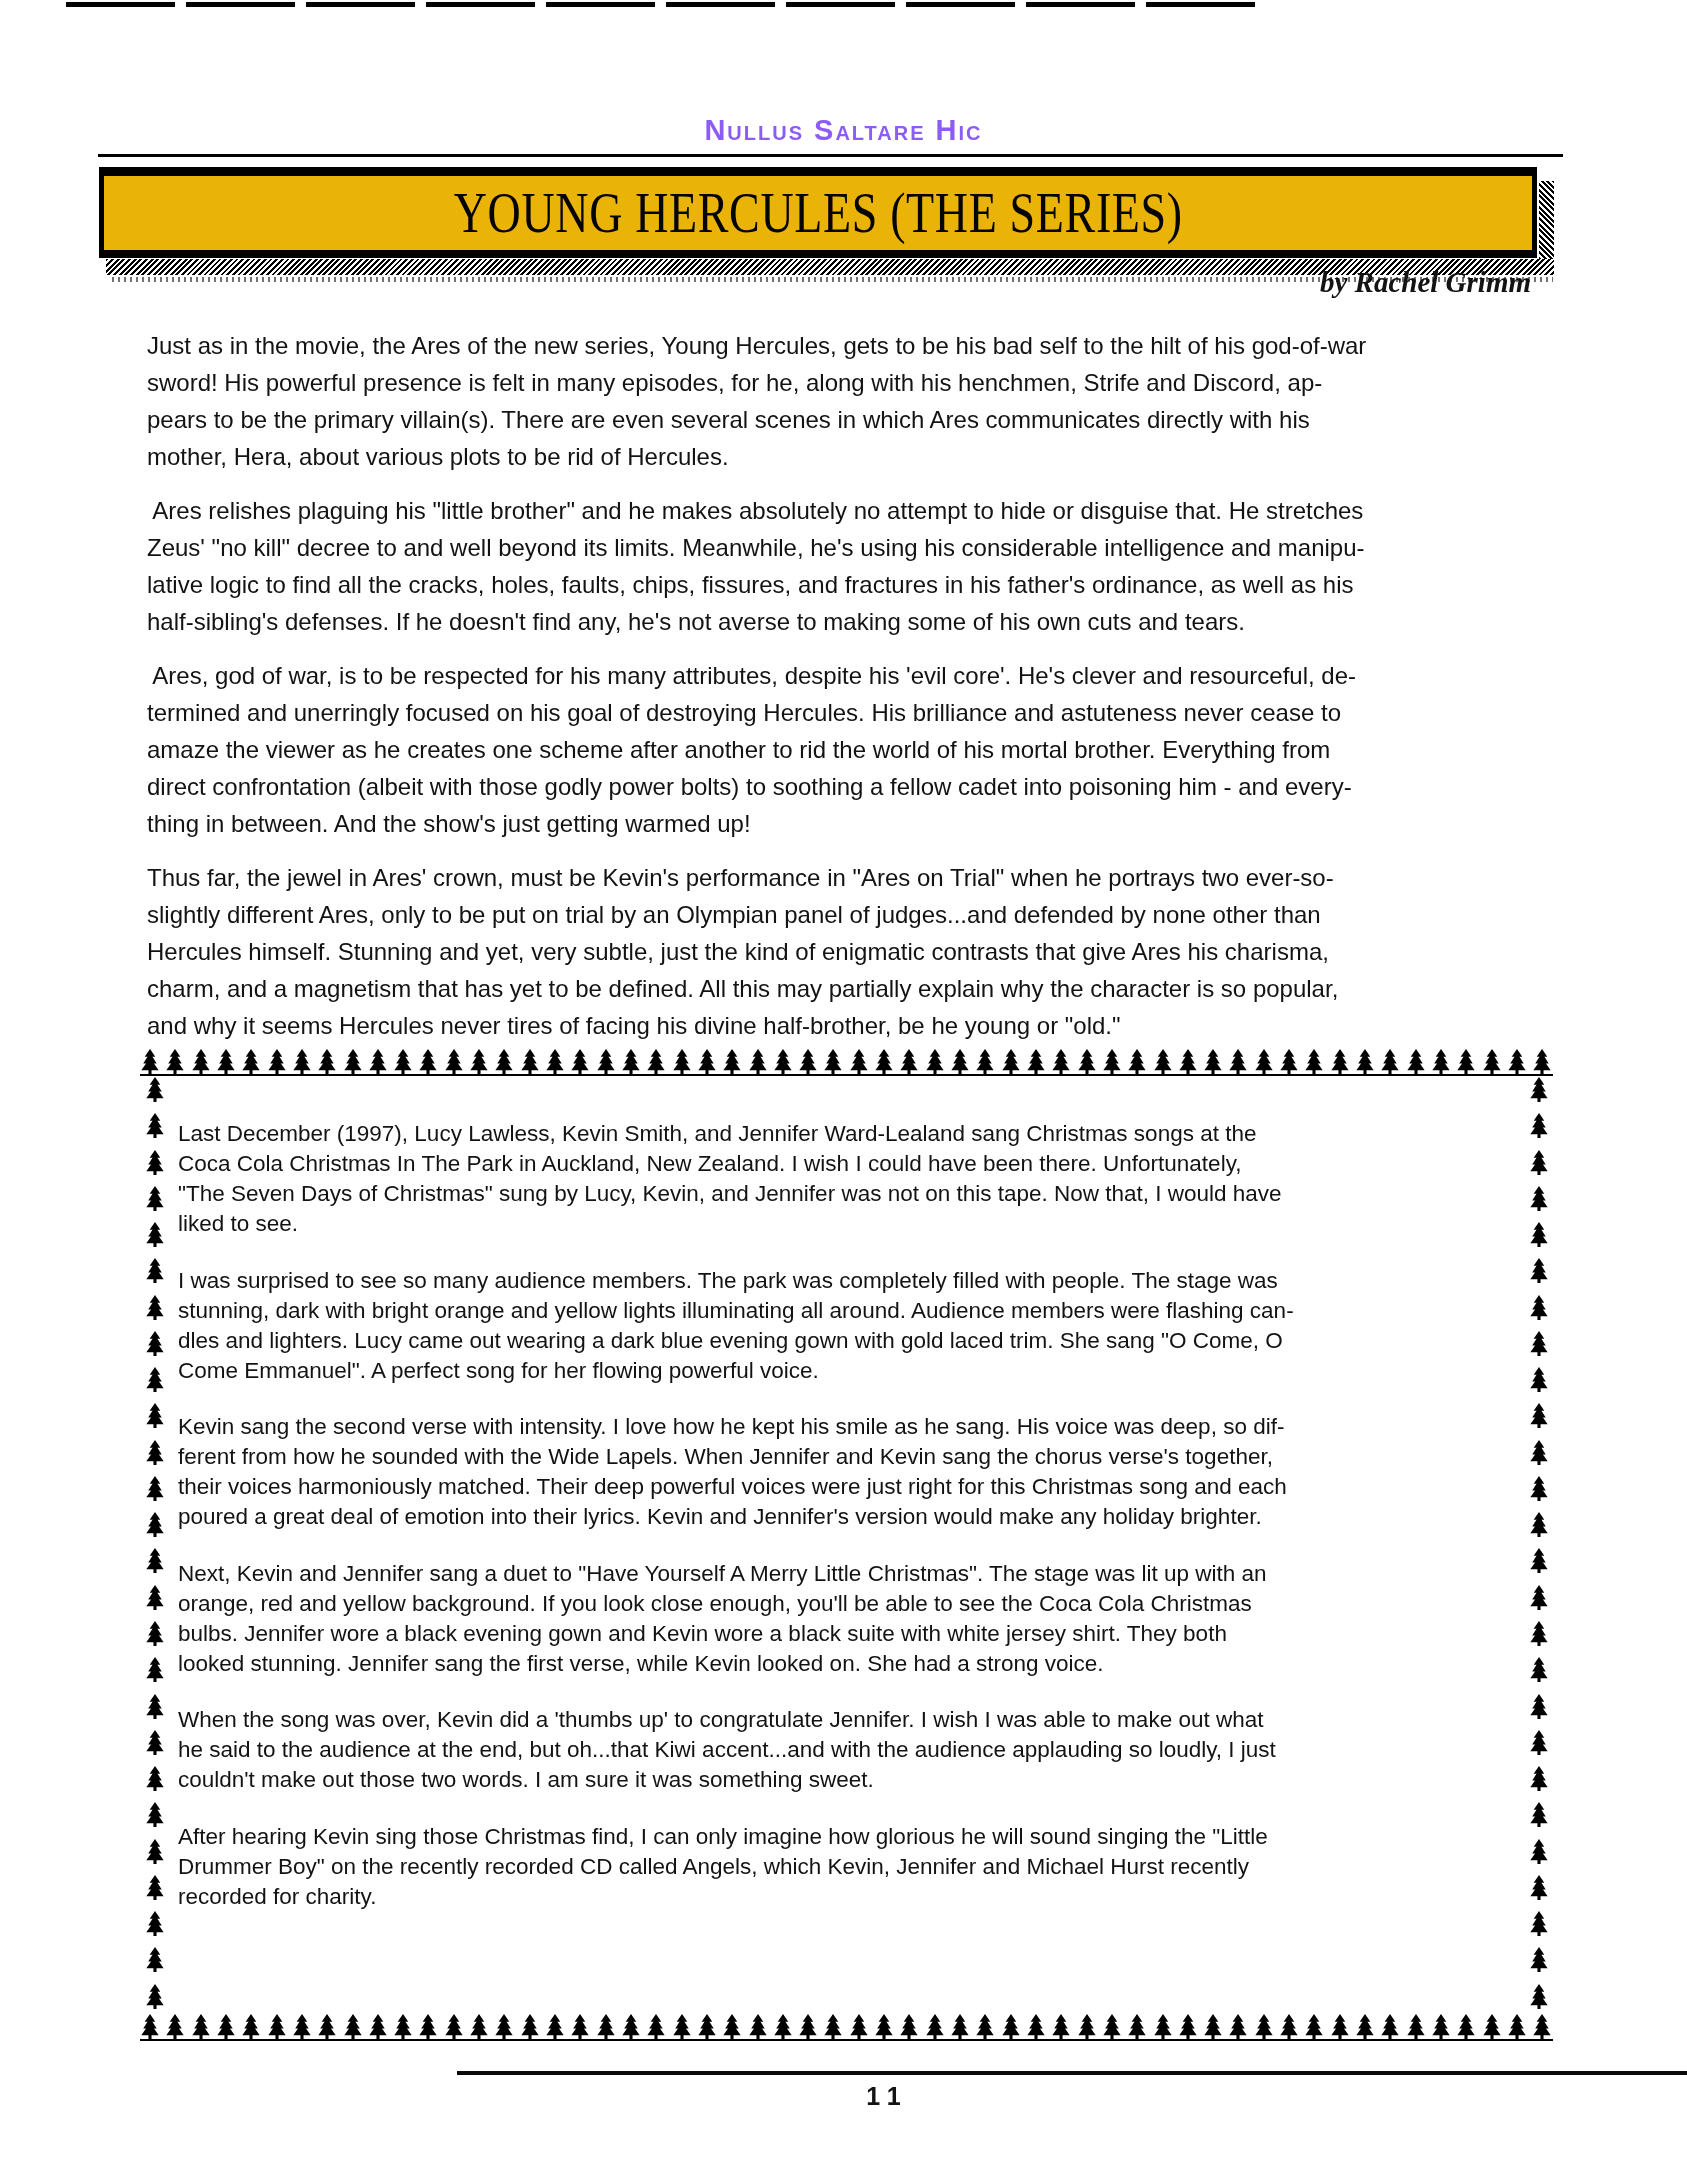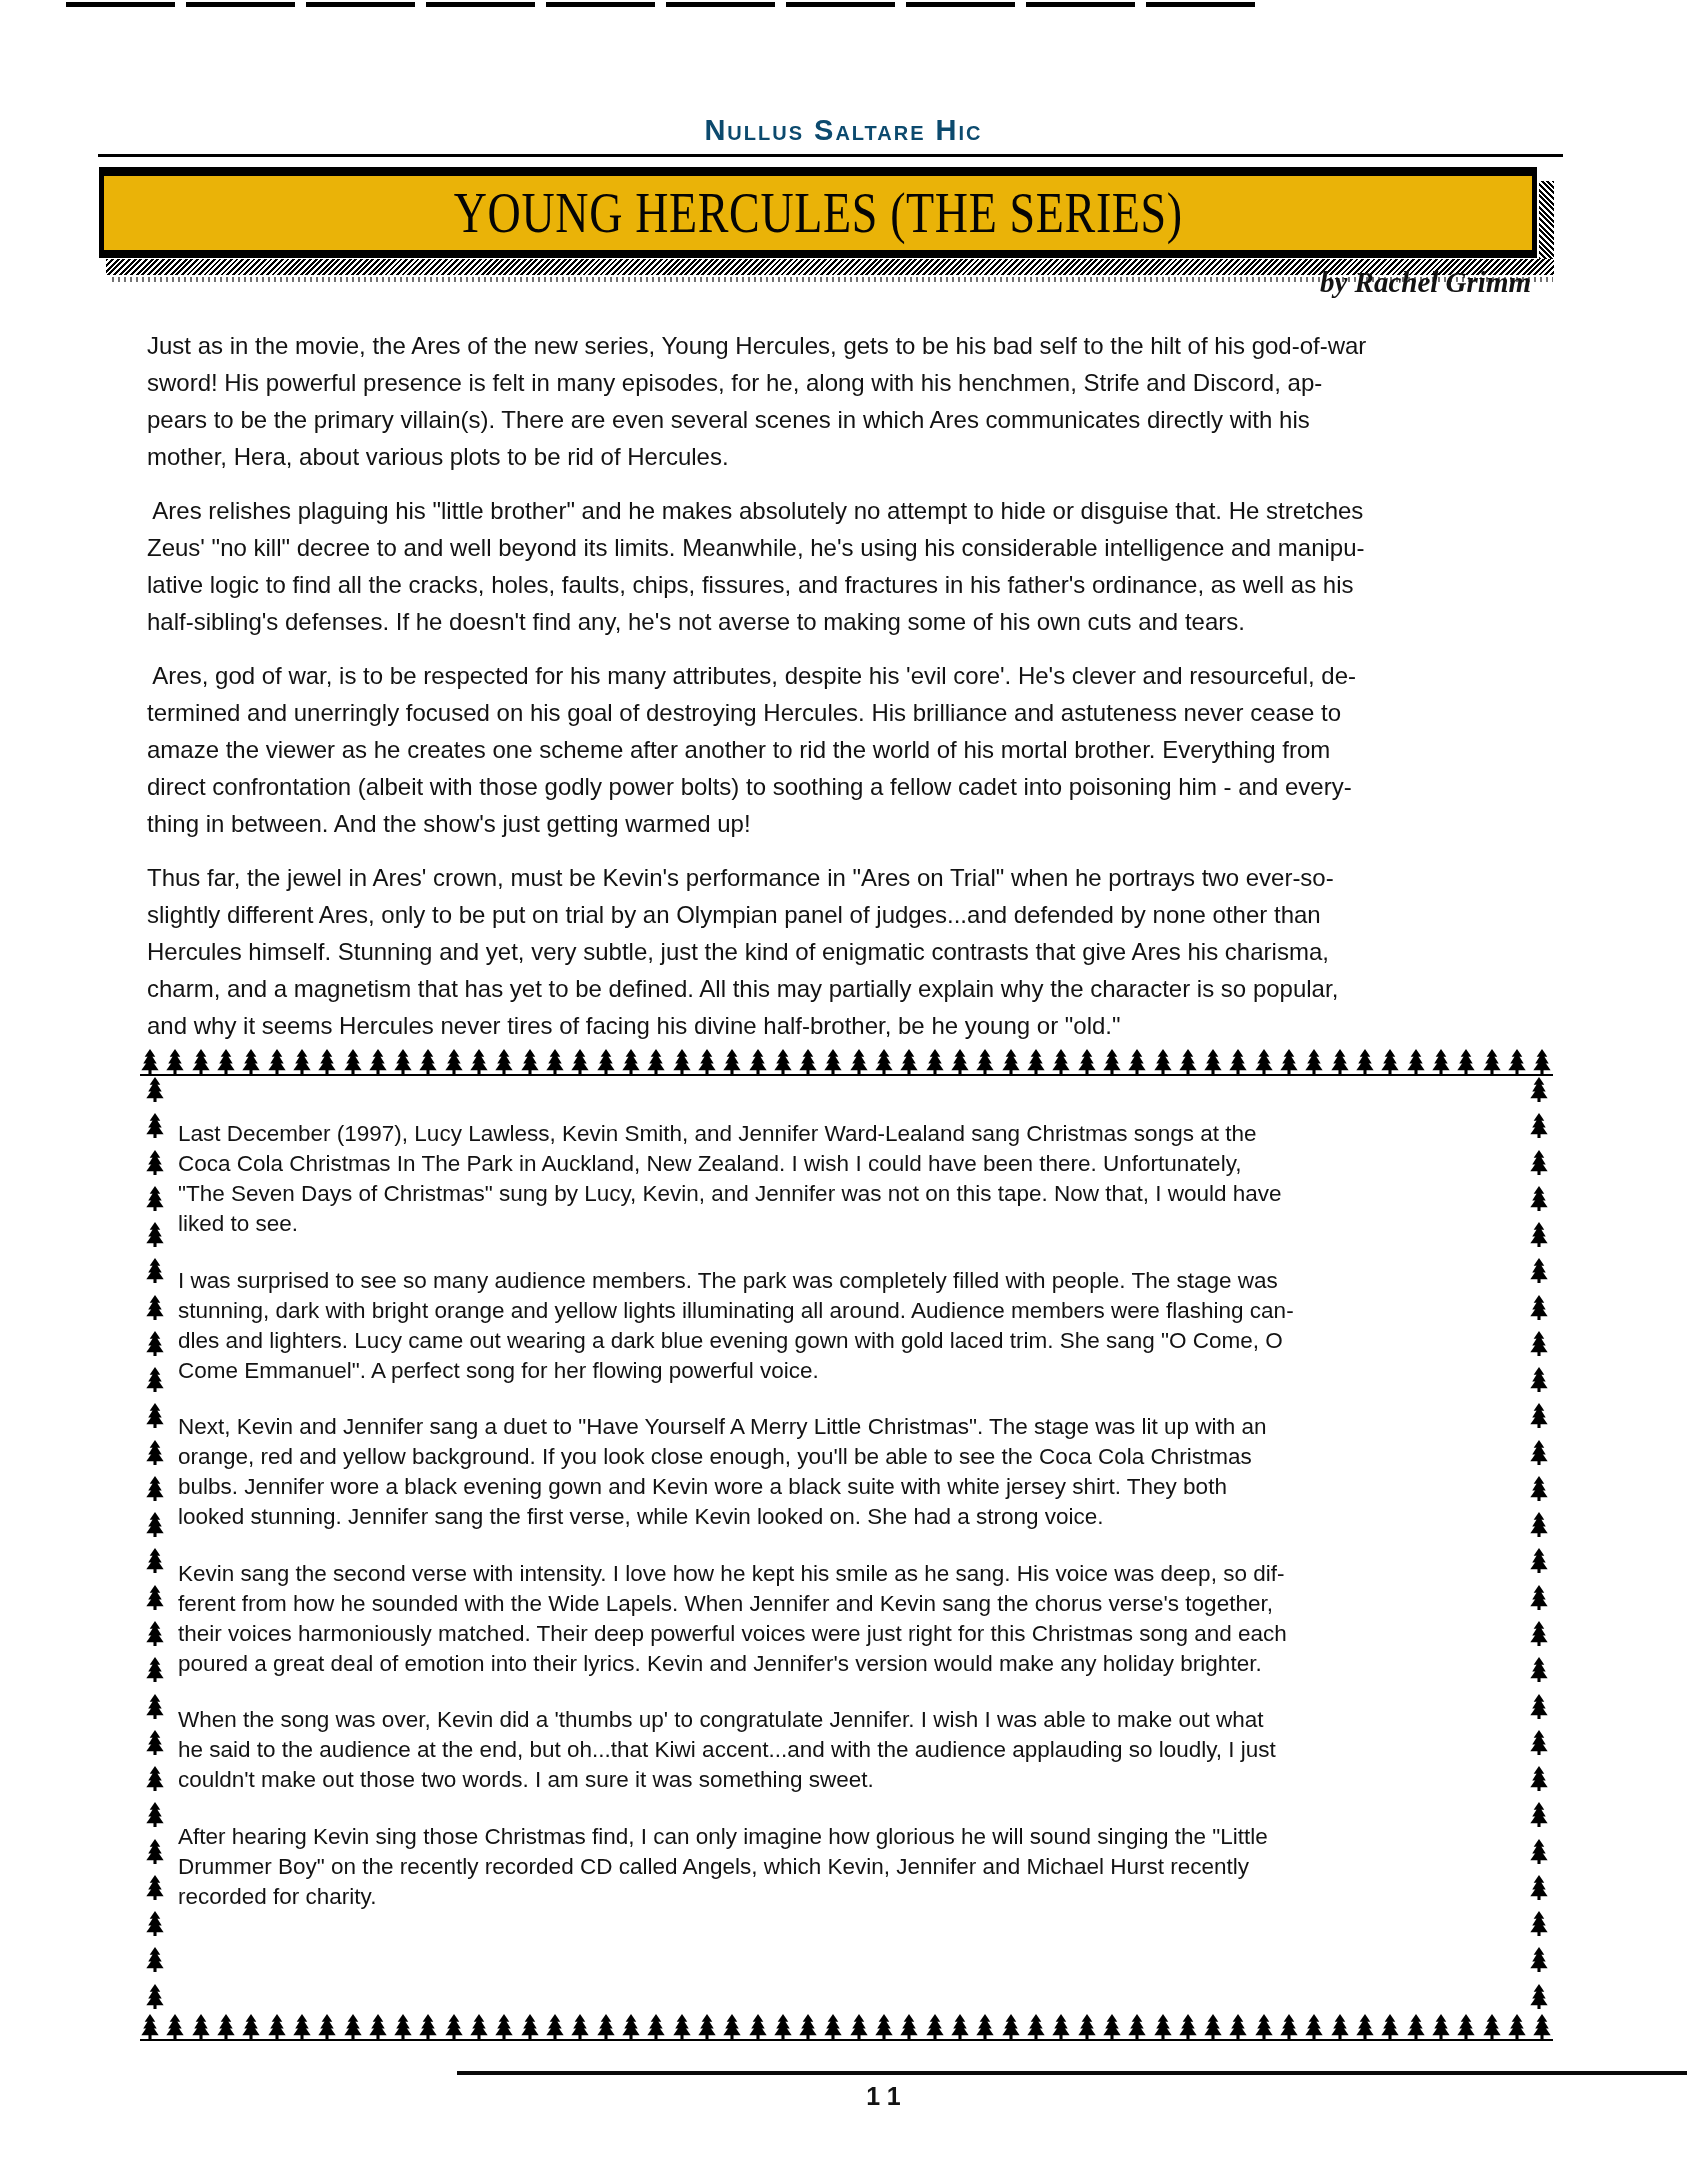--- a/index.html
+++ b/index.html
@@ -9,21 +9,21 @@
     font-family:"Liberation Sans", sans-serif;
   }
   
   .scan-dash{
     position:absolute;top:2px;left:66px;width:1197px;height:4.6px;
     background:repeating-linear-gradient(90deg,#000 0 109px,rgba(0,0,0,0) 109px 120px);
   }
   
   .zine-header{
     position:absolute;top:114px;left:0;width:100%;text-align:center;
-    font-variant:small-caps;font-weight:bold;font-size:29px;letter-spacing:2px;color:#0c4a6e;
+    font-variant:small-caps;font-weight:bold;font-size:29px;letter-spacing:2px;color:#8b5cf6;
   }
   .header-rule{position:absolute;top:154px;left:98px;width:1465px;height:3.3px;background:#000;}
   
   .title-box{
     position:absolute;top:167px;left:99px;width:1428px;height:74px;
     border-style:solid;border-color:#000;border-width:9.3px 5.3px 8px 5.3px;background:#eab308;
     box-sizing:content-box;
   }
   .title-box-inner{
     width:100%;height:74px;display:flex;align-items:center;justify-content:center;
@@ -1129,28 +1129,28 @@
     <div class="xmas-content">
       <div class="xmas-paragraphs">
         <p>Last December (1997), Lucy Lawless, Kevin Smith, and Jennifer Ward-Lealand sang Christmas songs at the
 Coca Cola Christmas In The Park in Auckland, New Zealand. I wish I could have been there. Unfortunately,
 "The Seven Days of Christmas" sung by Lucy, Kevin, and Jennifer was not on this tape. Now that, I would have
 liked to see.</p>
         <p>I was surprised to see so many audience members. The park was completely filled with people. The stage was
 stunning, dark with bright orange and yellow lights illuminating all around. Audience members were flashing can-
 dles and lighters. Lucy came out wearing a dark blue evening gown with gold laced trim. She sang "O Come, O
 Come Emmanuel". A perfect song for her flowing powerful voice.</p>
+        <p>Kevin sang the second verse with intensity. I love how he kept his smile as he sang. His voice was deep, so dif-
+ferent from how he sounded with the Wide Lapels. When Jennifer and Kevin sang the chorus verse's together,
+their voices harmoniously matched. Their deep powerful voices were just right for this Christmas song and each
+poured a great deal of emotion into their lyrics. Kevin and Jennifer's version would make any holiday brighter.</p>
         <p>Next, Kevin and Jennifer sang a duet to "Have Yourself A Merry Little Christmas". The stage was lit up with an
 orange, red and yellow background. If you look close enough, you'll be able to see the Coca Cola Christmas
 bulbs. Jennifer wore a black evening gown and Kevin wore a black suite with white jersey shirt. They both
 looked stunning. Jennifer sang the first verse, while Kevin looked on. She had a strong voice.</p>
-        <p>Kevin sang the second verse with intensity. I love how he kept his smile as he sang. His voice was deep, so dif-
-ferent from how he sounded with the Wide Lapels. When Jennifer and Kevin sang the chorus verse's together,
-their voices harmoniously matched. Their deep powerful voices were just right for this Christmas song and each
-poured a great deal of emotion into their lyrics. Kevin and Jennifer's version would make any holiday brighter.</p>
         <p>When the song was over, Kevin did a 'thumbs up' to congratulate Jennifer. I wish I was able to make out what
 he said to the audience at the end, but oh...that Kiwi accent...and with the audience applauding so loudly, I just
 couldn't make out those two words. I am sure it was something sweet.</p>
         <p>After hearing Kevin sing those Christmas find, I can only imagine how glorious he will sound singing the "Little
 Drummer Boy" on the recently recorded CD called Angels, which Kevin, Jennifer and Michael Hurst recently
 recorded for charity.</p>
       </div>
     </div>
   </div>
 

